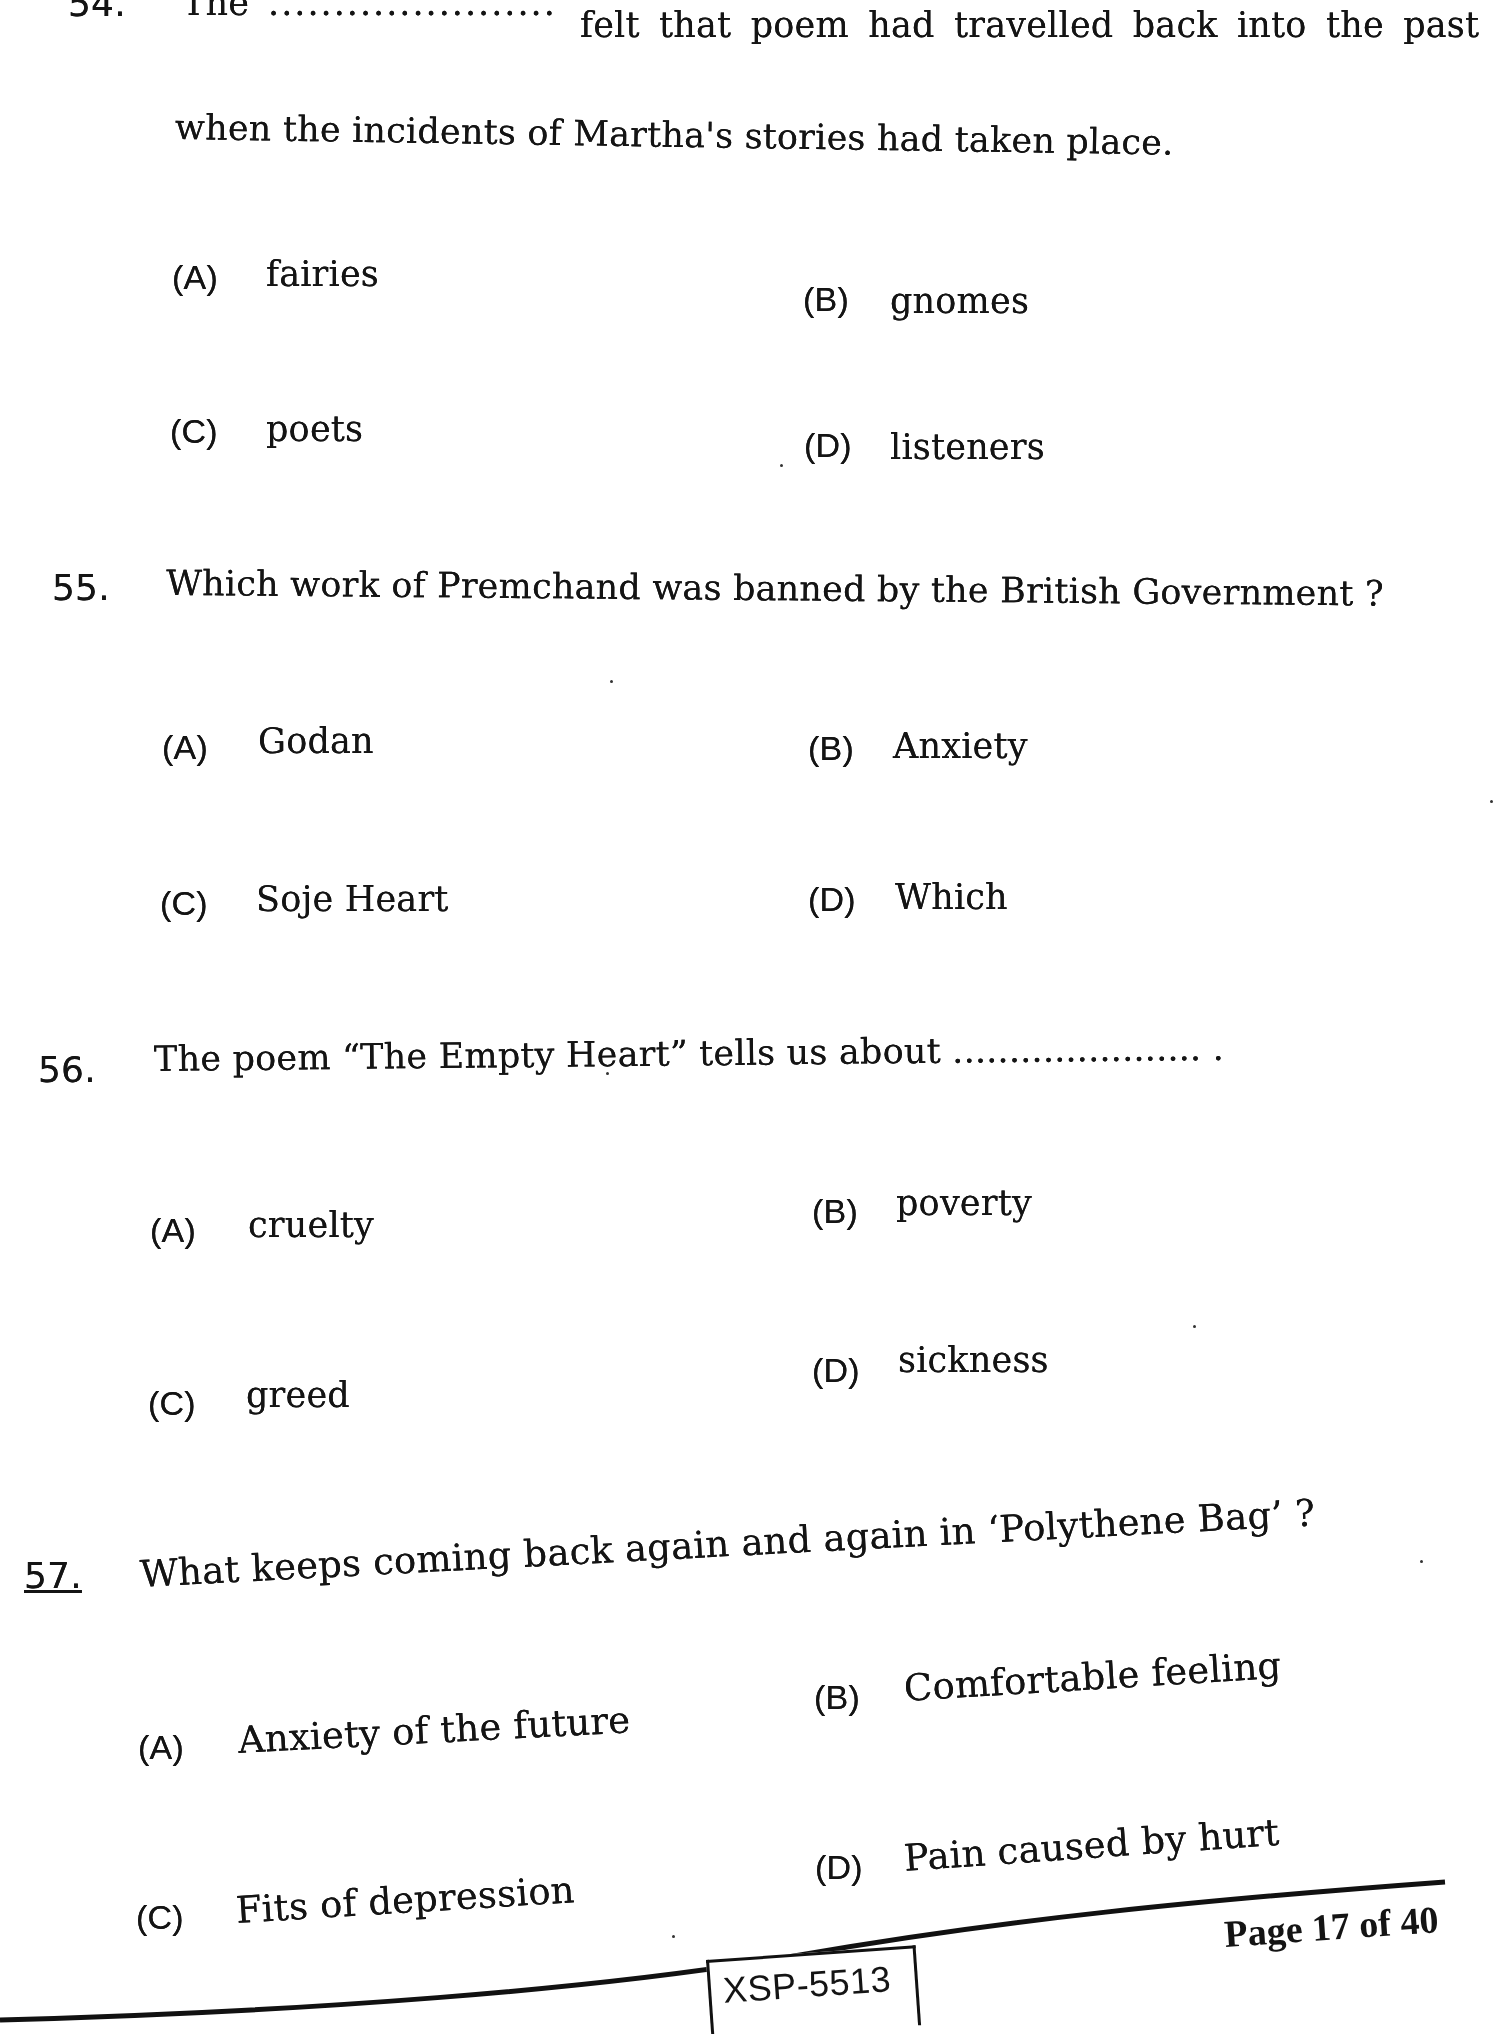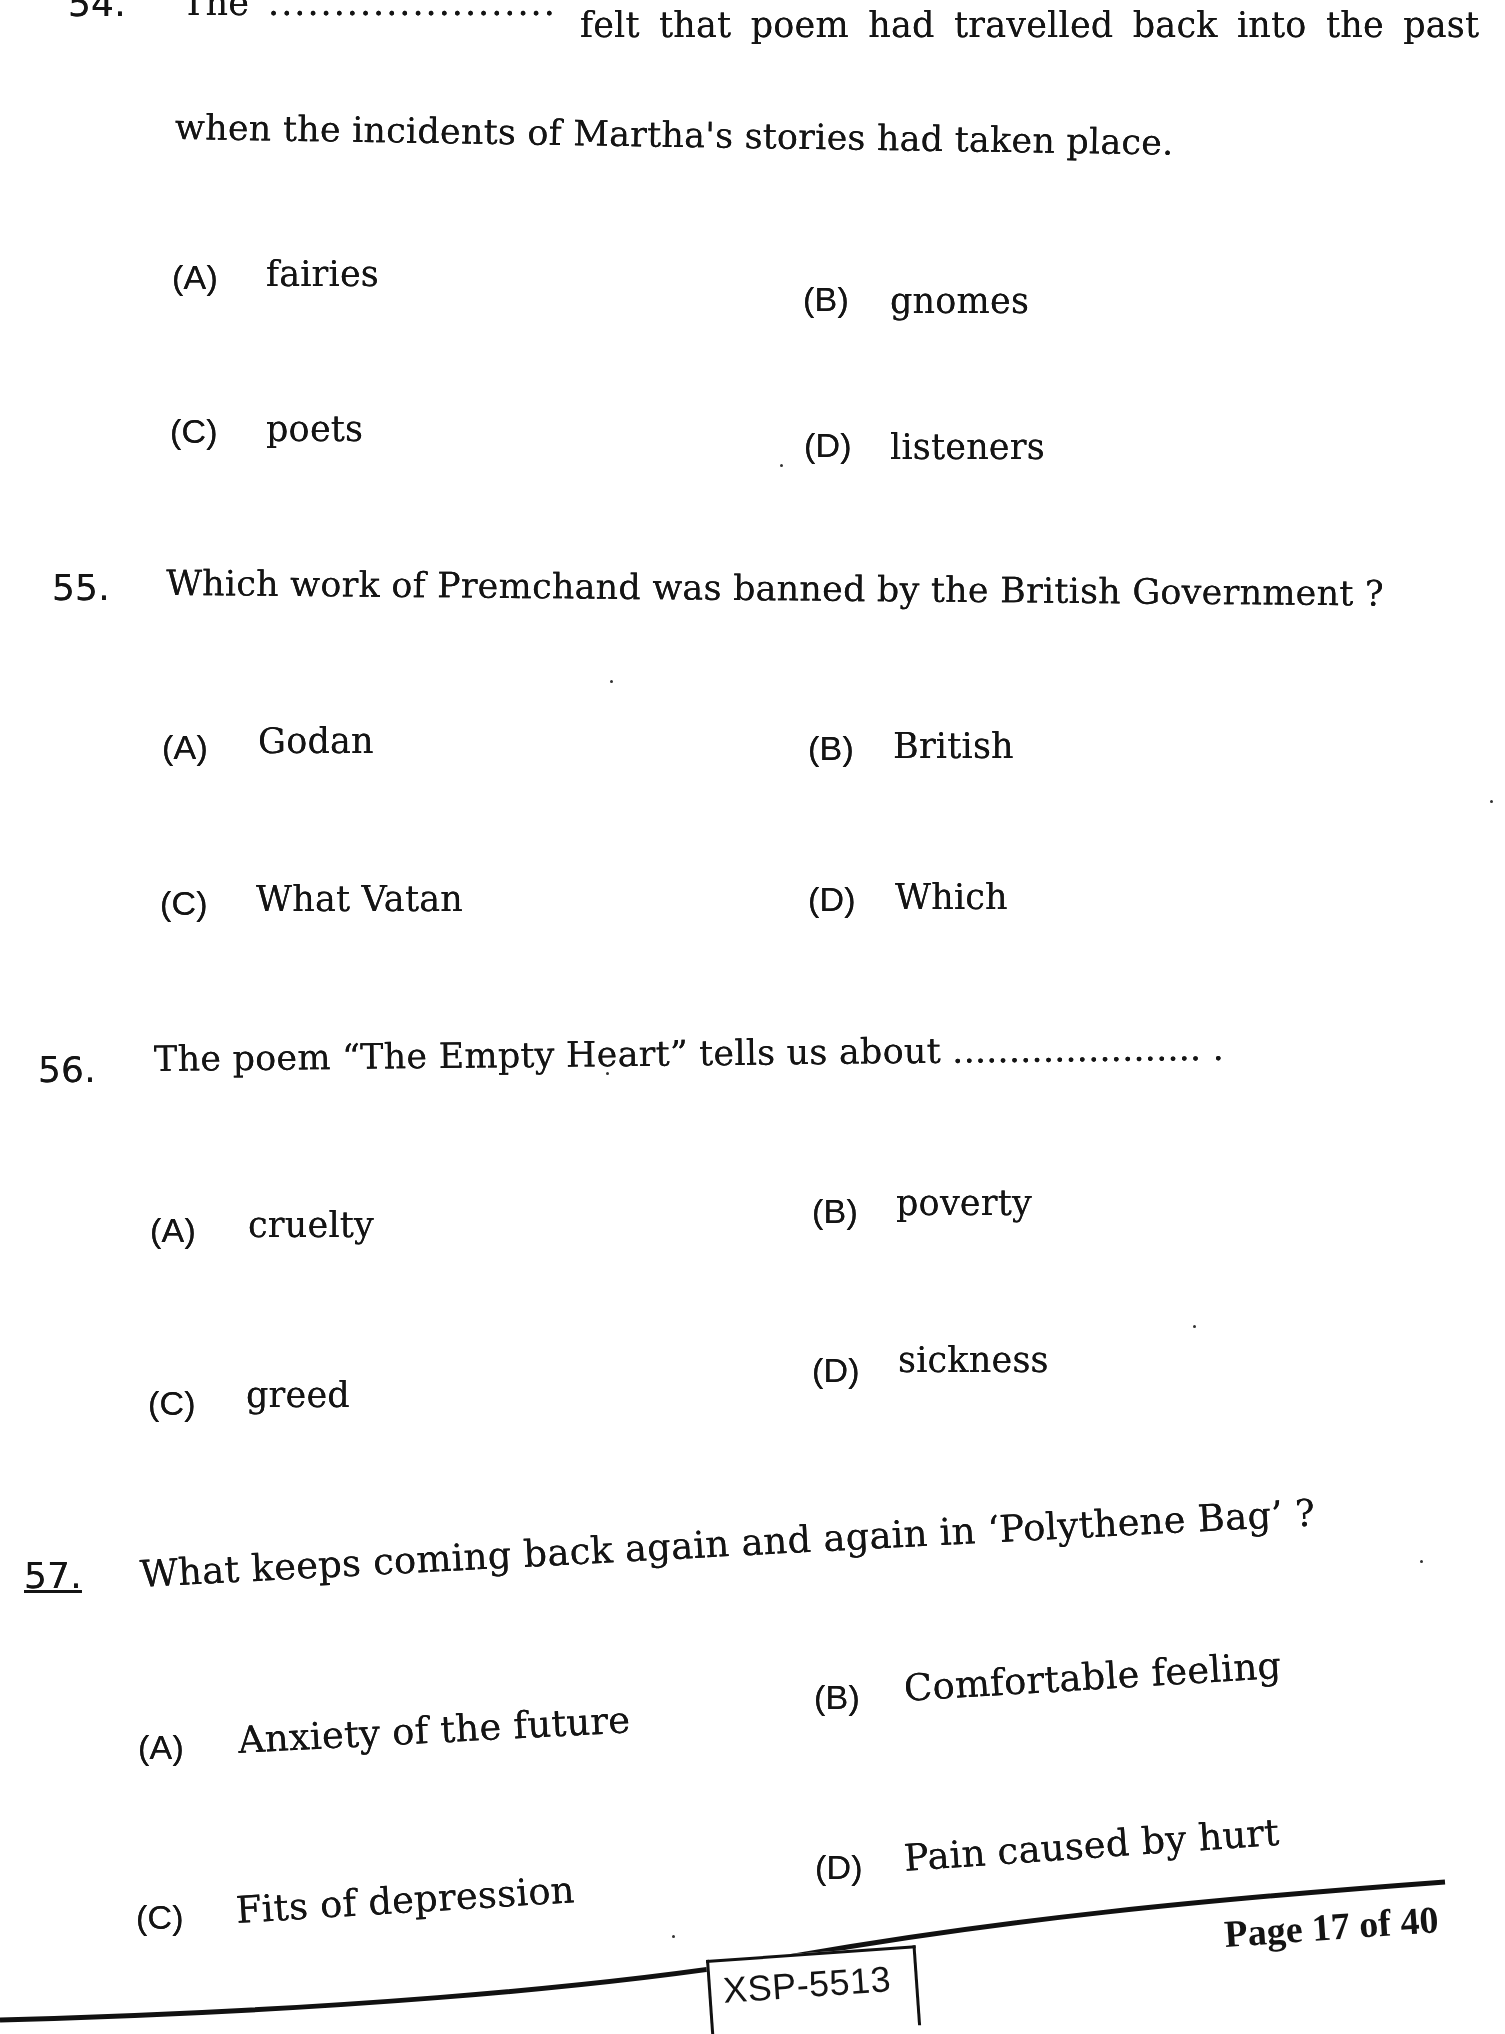--- a/index.html
+++ b/index.html
@@ -121,25 +121,25 @@
   <div>
     <span class="t qnum" style="left:52px; top:570px;">55.</span>
     <span class="t" style="left:166px; top:566px; transform:rotate(0.5deg); transform-origin:left center;">Which work of Premchand was banned by the British Government ?</span>
 
     <div>
       <span class="t opt-letter" style="left:162px; top:730px;">(A)</span>
       <span class="t opt-text" style="left:258px; top:724px;">Godan</span>
     </div>
     <div>
       <span class="t opt-letter" style="left:808px; top:731px;">(B)</span>
-      <span class="t opt-text" style="left:893px; top:729px;">British</span>
+      <span class="t opt-text" style="left:893px; top:729px;">Anxiety</span>
     </div>
     <div>
       <span class="t opt-letter" style="left:160px; top:886px;">(C)</span>
-      <span class="t opt-text" style="left:256px; top:882px;">What Vatan</span>
+      <span class="t opt-text" style="left:256px; top:882px;">Soje Heart</span>
     </div>
     <div>
       <span class="t opt-letter" style="left:808px; top:882px;">(D)</span>
       <span class="t opt-text" style="left:895px; top:880px;">Which</span>
     </div>
   </div>
 
   <div>
     <span class="t qnum" style="left:38px; top:1052px;">56.</span>
     <span class="t" style="left:154px; top:1042px; transform:rotate(-0.6deg); transform-origin:left center;">The poem “The Empty Heart” tells us about ...................... .</span>

